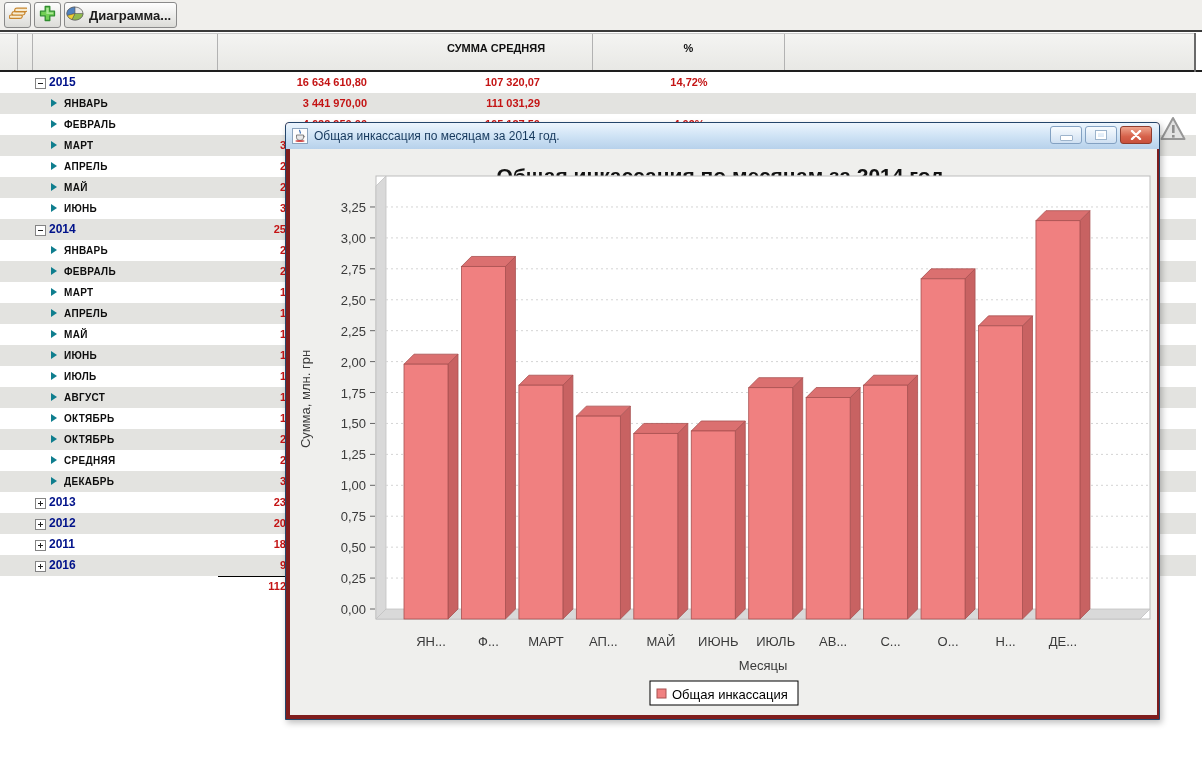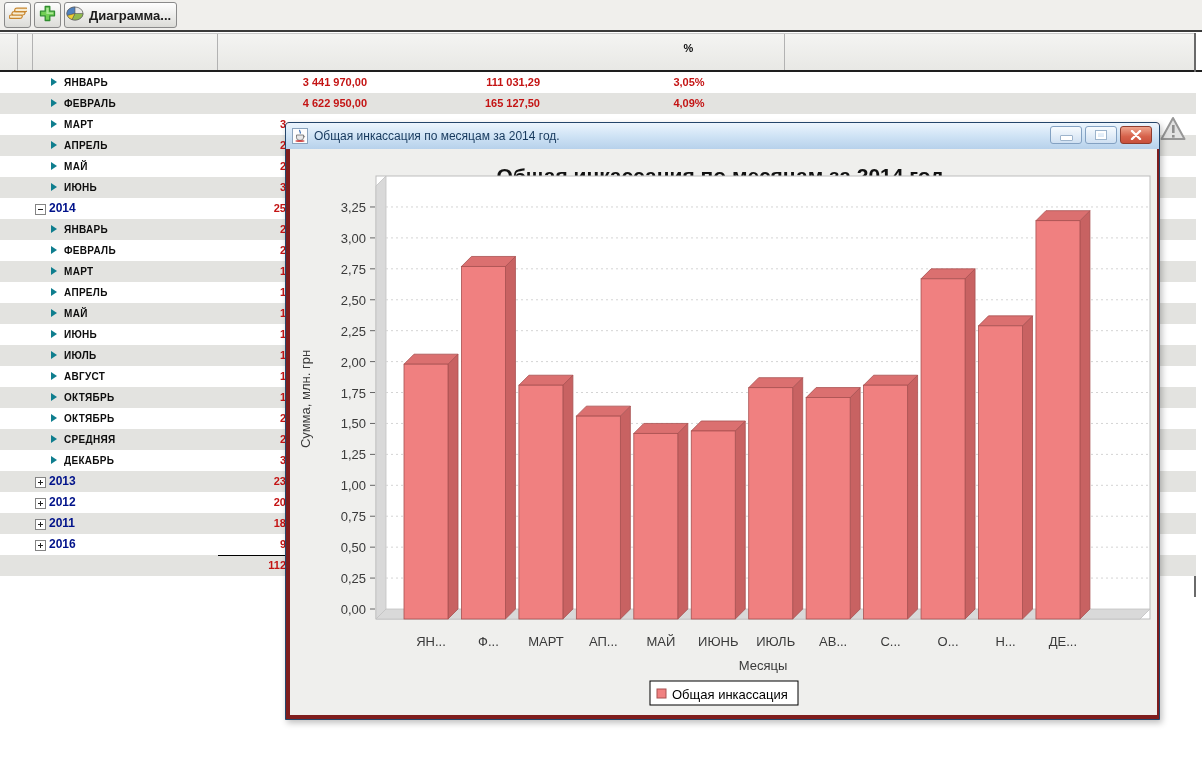--- a/index.html
+++ b/index.html
@@ -96,33 +96,40 @@
     </span>
     <span class="tbtn-label">Диаграмма...</span>
   </button>
 </div>
 <div class="toolbar-sep"></div>
 
 <div class="thead" id="thead">
     <div class="hcell" style="left: 0px; width: 18px;"></div>
     <div class="hcell" style="left: 18px; width: 15px;"></div>
     <div class="hcell" style="left: 33px; width: 185px;"></div>
+    <div class="hcell" style="left: 400px; width: 193px;">СУММА СРЕДНЯЯ</div>
     <div class="hcell" style="left: 593px; width: 192px;">%</div>
     <div class="hcell" style="left: 785px; width: 411px;"></div>
   </div>
 <div class="thead-line"></div>
 <div class="tbl-right-border"></div>
 
 <div id="rows">
     <div class="row">
+      <span class="toggle"></span>
+      <span class="ylabel">2015</span>
+      <span class="val sum">16 634 610,80</span>
+      <span class="val avg">107 320,07</span>
+      <span class="val pct">14,72%</span>
+    </div>
+    <div class="row">
       <span class="arrow"></span>
       <span class="mlabel">ЯНВАРЬ</span>
       <span class="val sum">3 441 970,00</span>
       <span class="val avg">111 031,29</span>
-      <span class="val pct">3,05%</span>
     </div>
     <div class="row">
       <span class="arrow"></span>
       <span class="mlabel">ФЕВРАЛЬ</span>
       <span class="val sum">4 622 950,00</span>
       <span class="val avg">165 127,50</span>
       <span class="val pct">4,09%</span>
     </div>
     <div class="row">
       <span class="arrow"></span>

